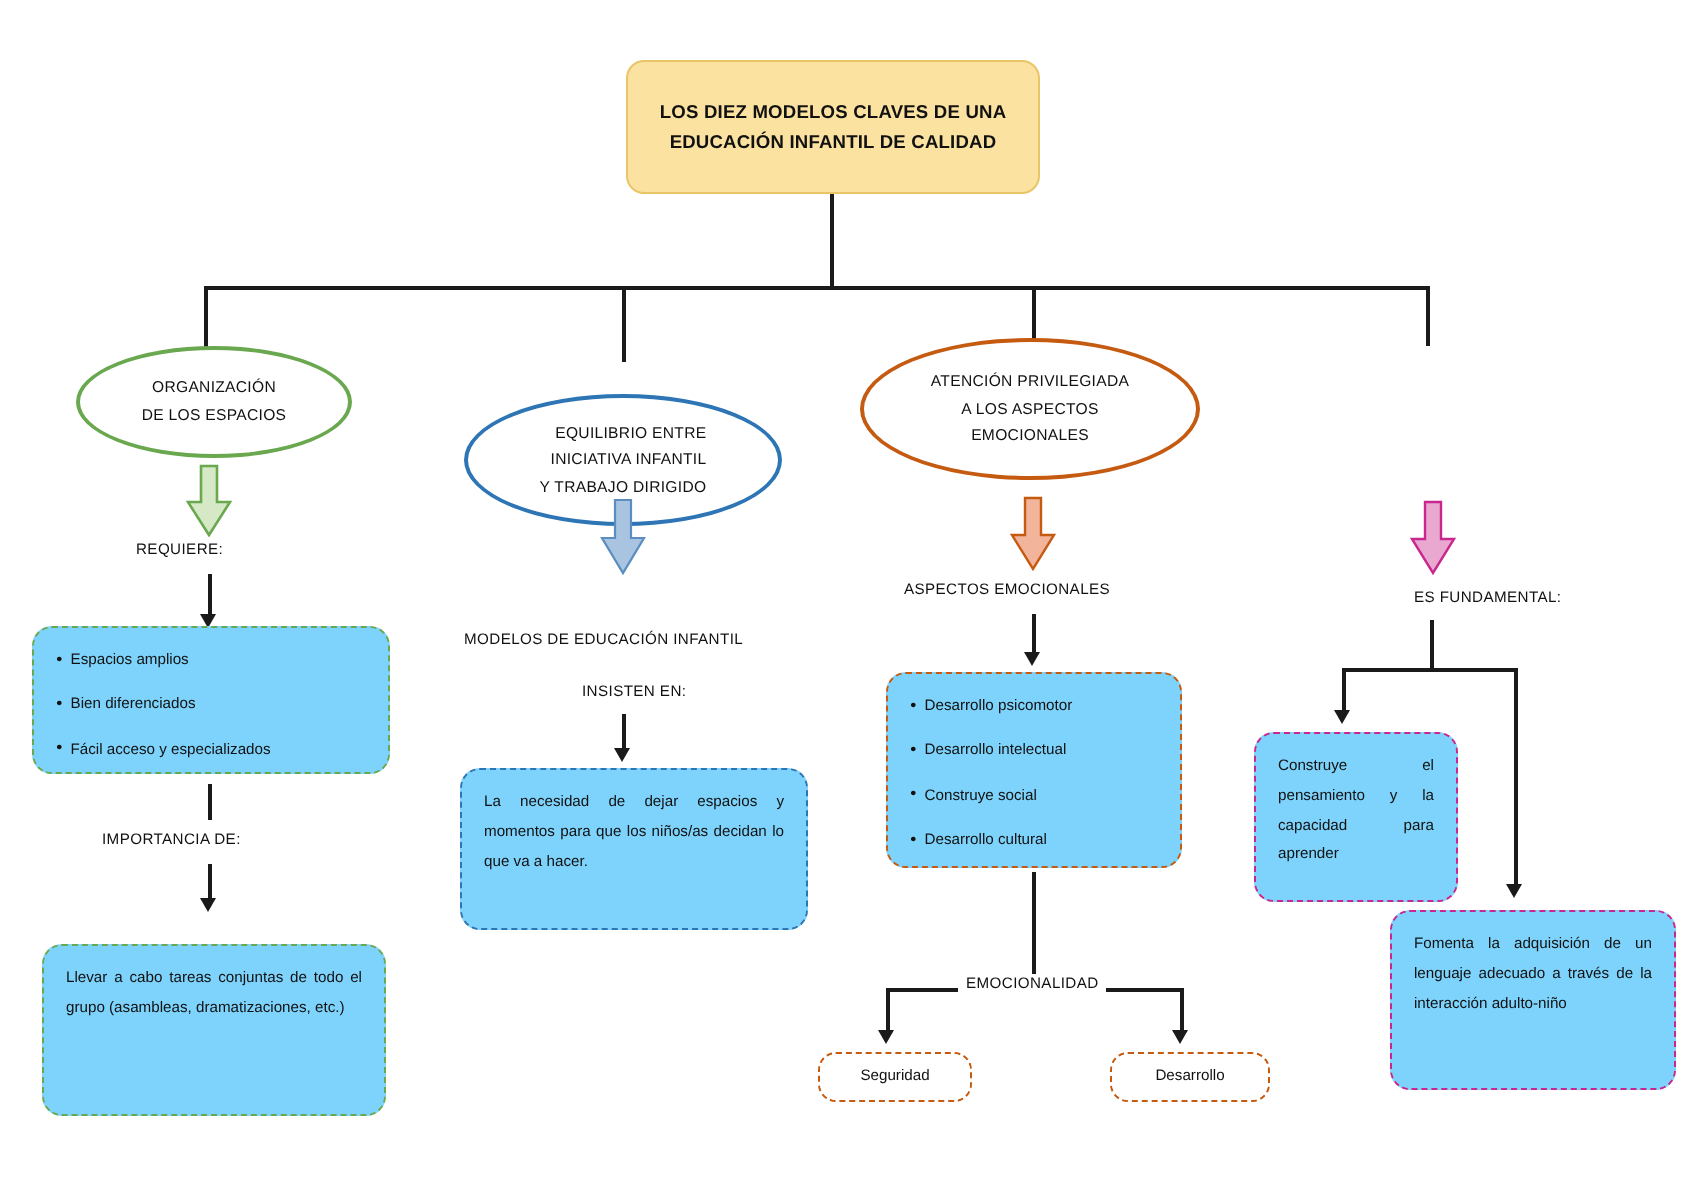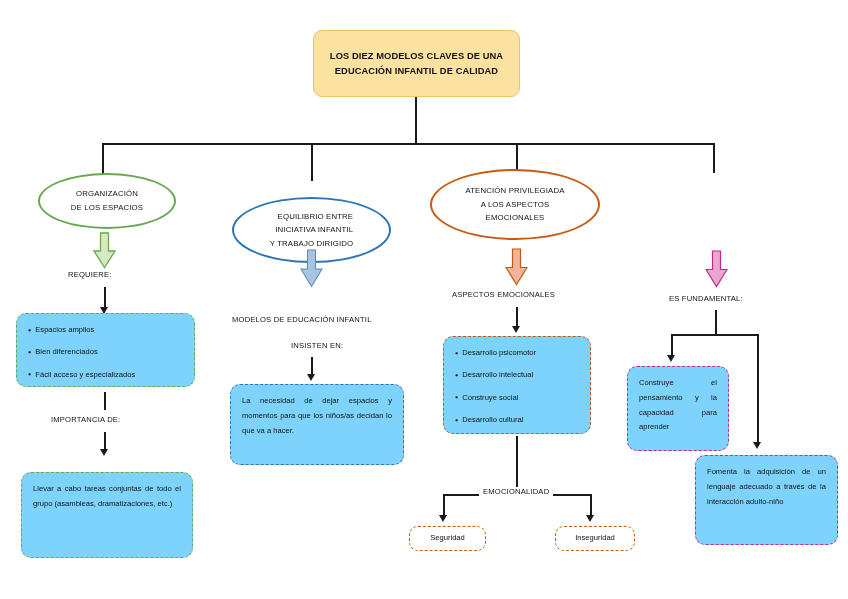--- a/index.html
+++ b/index.html
@@ -223,31 +223,31 @@
   <div class="abs hline" style="left:443px; top:494px; width:148px; z-index:1;"></div>
   <div class="abs vline" style="left:443px; top:494px; height:23px;"></div>
   <div class="abs arrowhead" style="left:439px; top:515px;"></div>
   <div class="abs vline" style="left:590px; top:494px; height:23px;"></div>
   <div class="abs arrowhead" style="left:586px; top:515px;"></div>
 
   <div class="abs dbox dbox-orange small-pill" style="left:409px; top:526px; width:77px; height:25px; padding:0;">
     <span>Seguridad</span>
   </div>
   <div class="abs dbox dbox-orange small-pill" style="left:555px; top:526px; width:80px; height:25px; padding:0;">
-    <span>Inseguridad</span>
+    <span>Desarrollo</span>
   </div>
 
 
   <div class="blockarrow" style="left:705px; top:250px;">
     <svg width="23" height="38" viewBox="0 0 23 38">
       <polygon points="7.5,1 15.5,1 15.5,19.5 22,19.5 11.5,36.5 1,19.5 7.5,19.5" fill="#e9a8cf" stroke="#c9268e" stroke-width="1.2"></polygon>
     </svg>
   </div>
 
-  <div class="abs caption" style="left:669px; top:294px;">ES FUNDAMENTAL:</div>
+  <div class="abs caption" style="left:707px; top:294px;">ES FUNDAMENTAL:</div>
 
   <div class="abs vline" style="left:715px; top:310px; height:25px;"></div>
   <div class="abs hline" style="left:671px; top:334px; width:88px;"></div>
   <div class="abs vline" style="left:671px; top:334px; height:23px;"></div>
   <div class="abs arrowhead" style="left:667px; top:355px;"></div>
   <div class="abs vline" style="left:757px; top:334px; height:110px;"></div>
   <div class="abs arrowhead" style="left:753px; top:442px;"></div>
 
   <div class="abs dbox dbox-pink justified" style="left:627px; top:366px; width:102px; height:85px;">
     <span>Construye el pensamiento y la capacidad para aprender</span>

